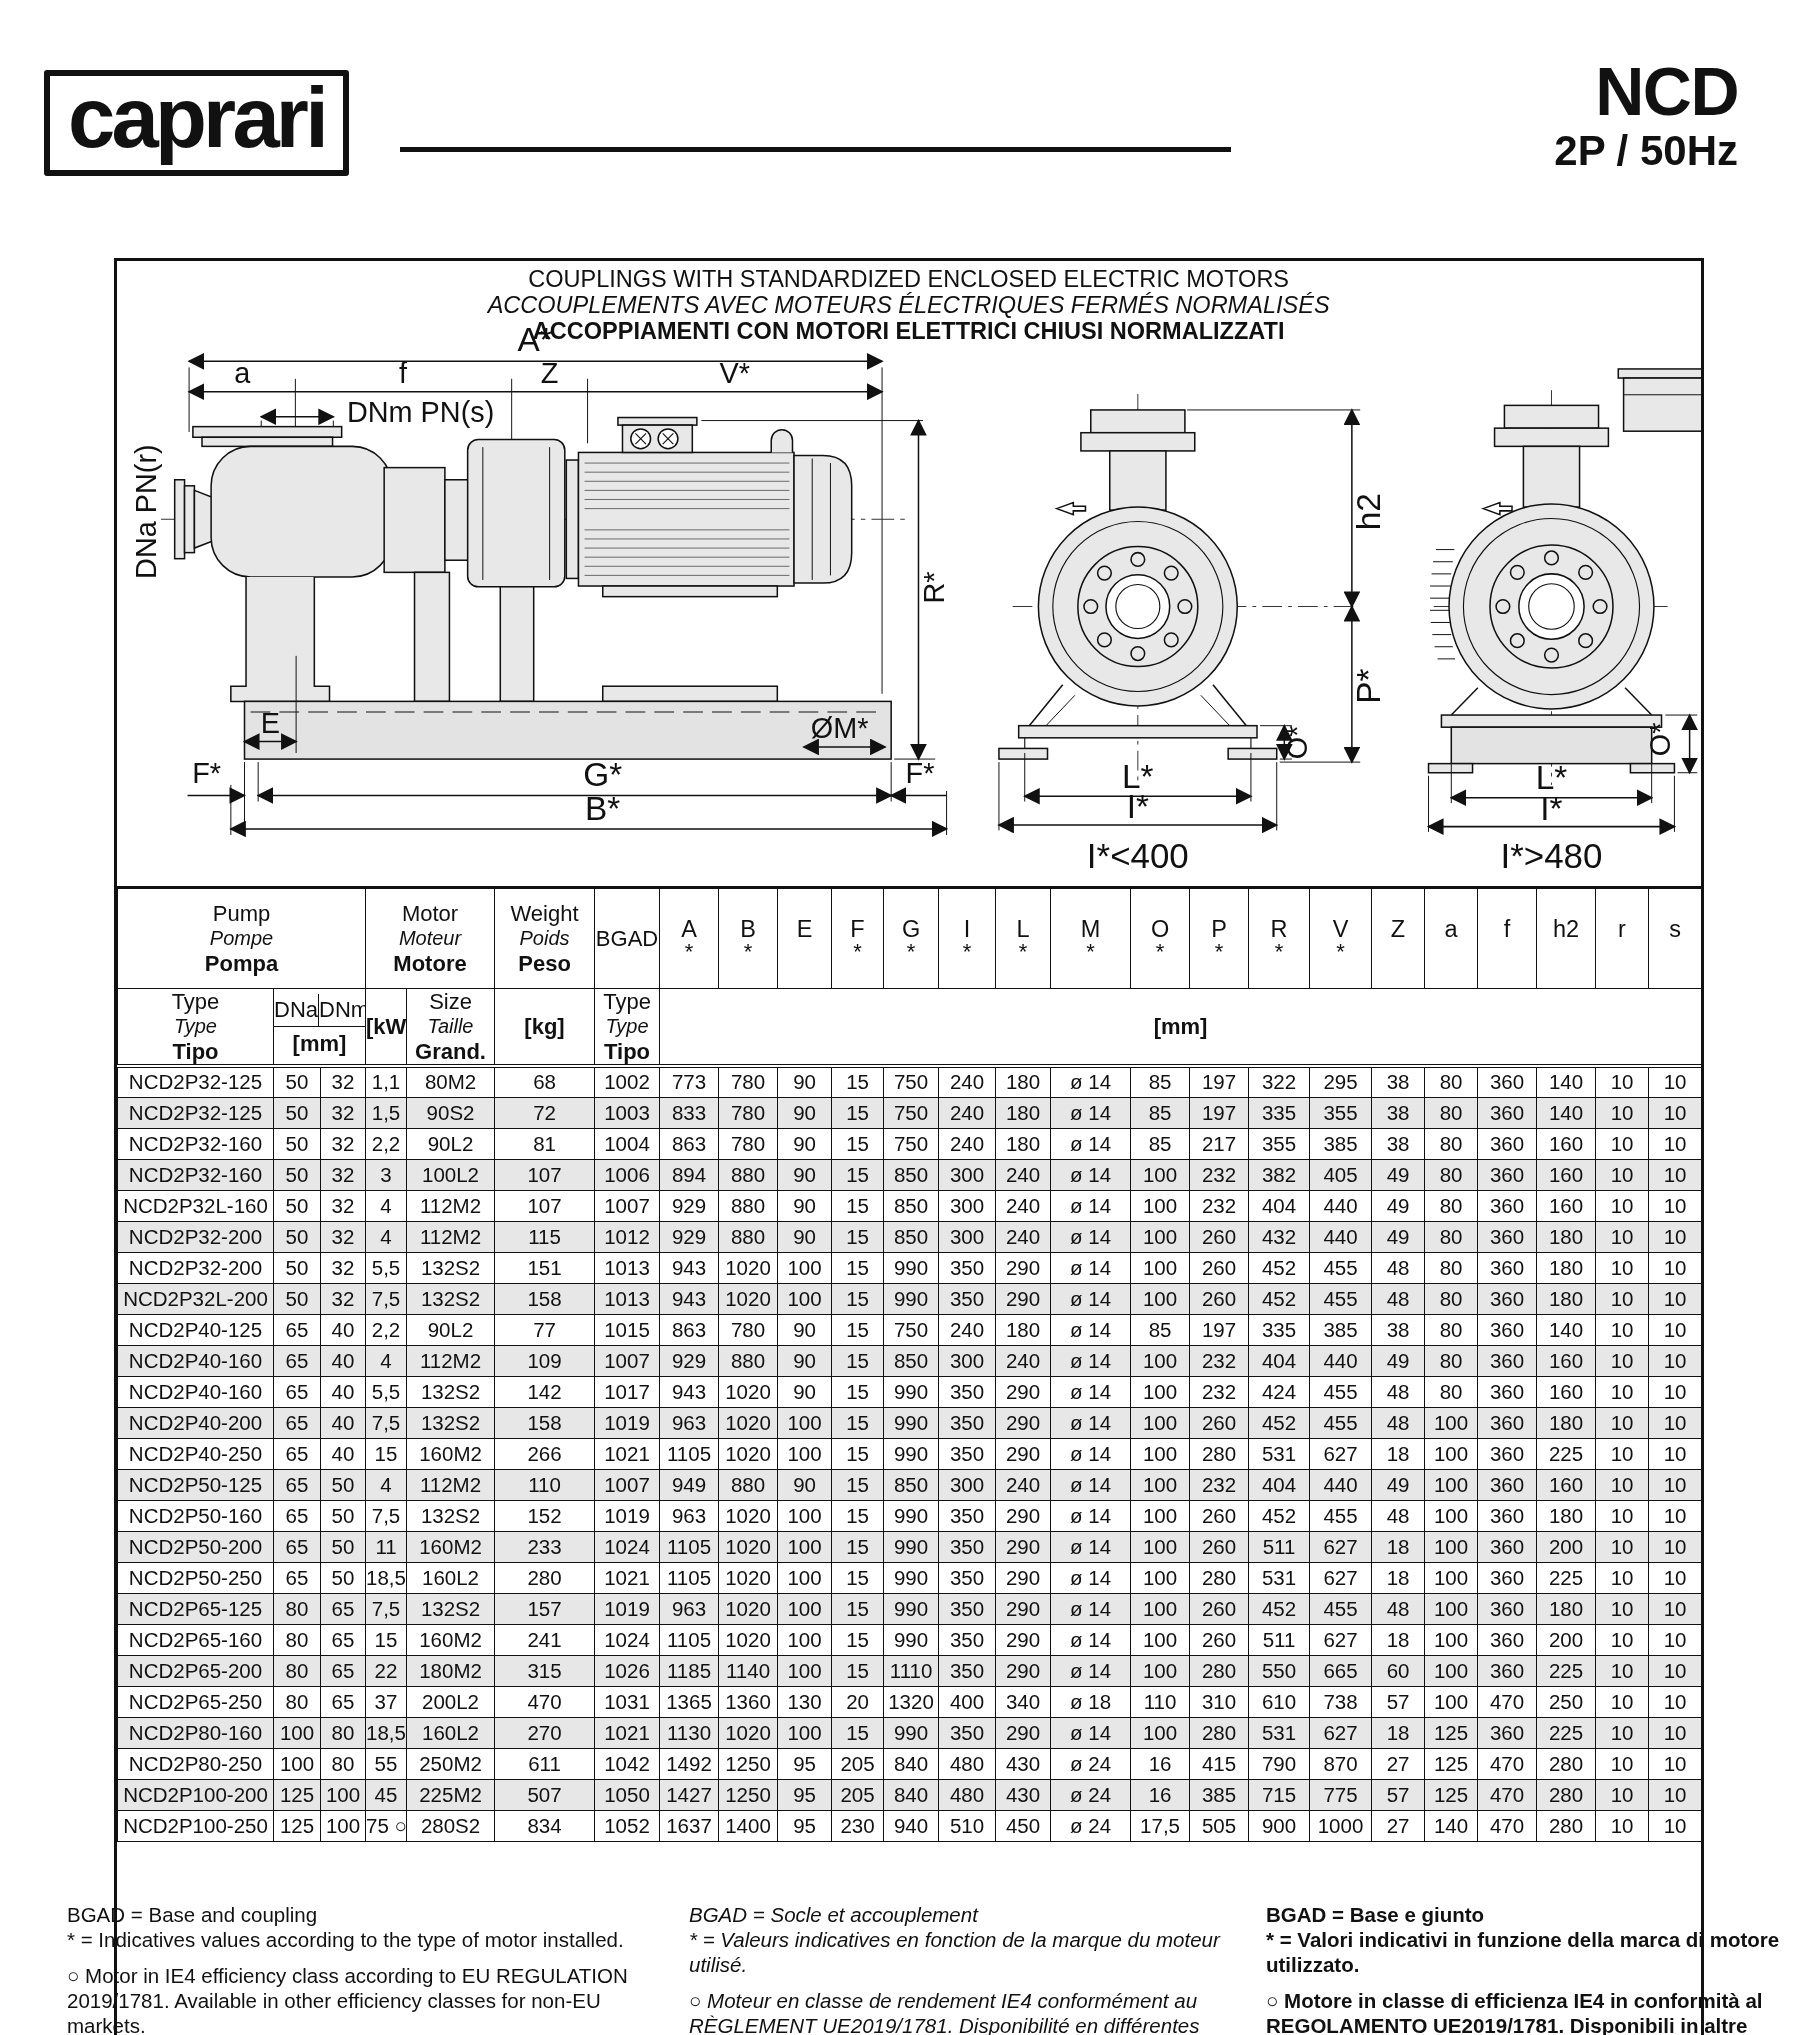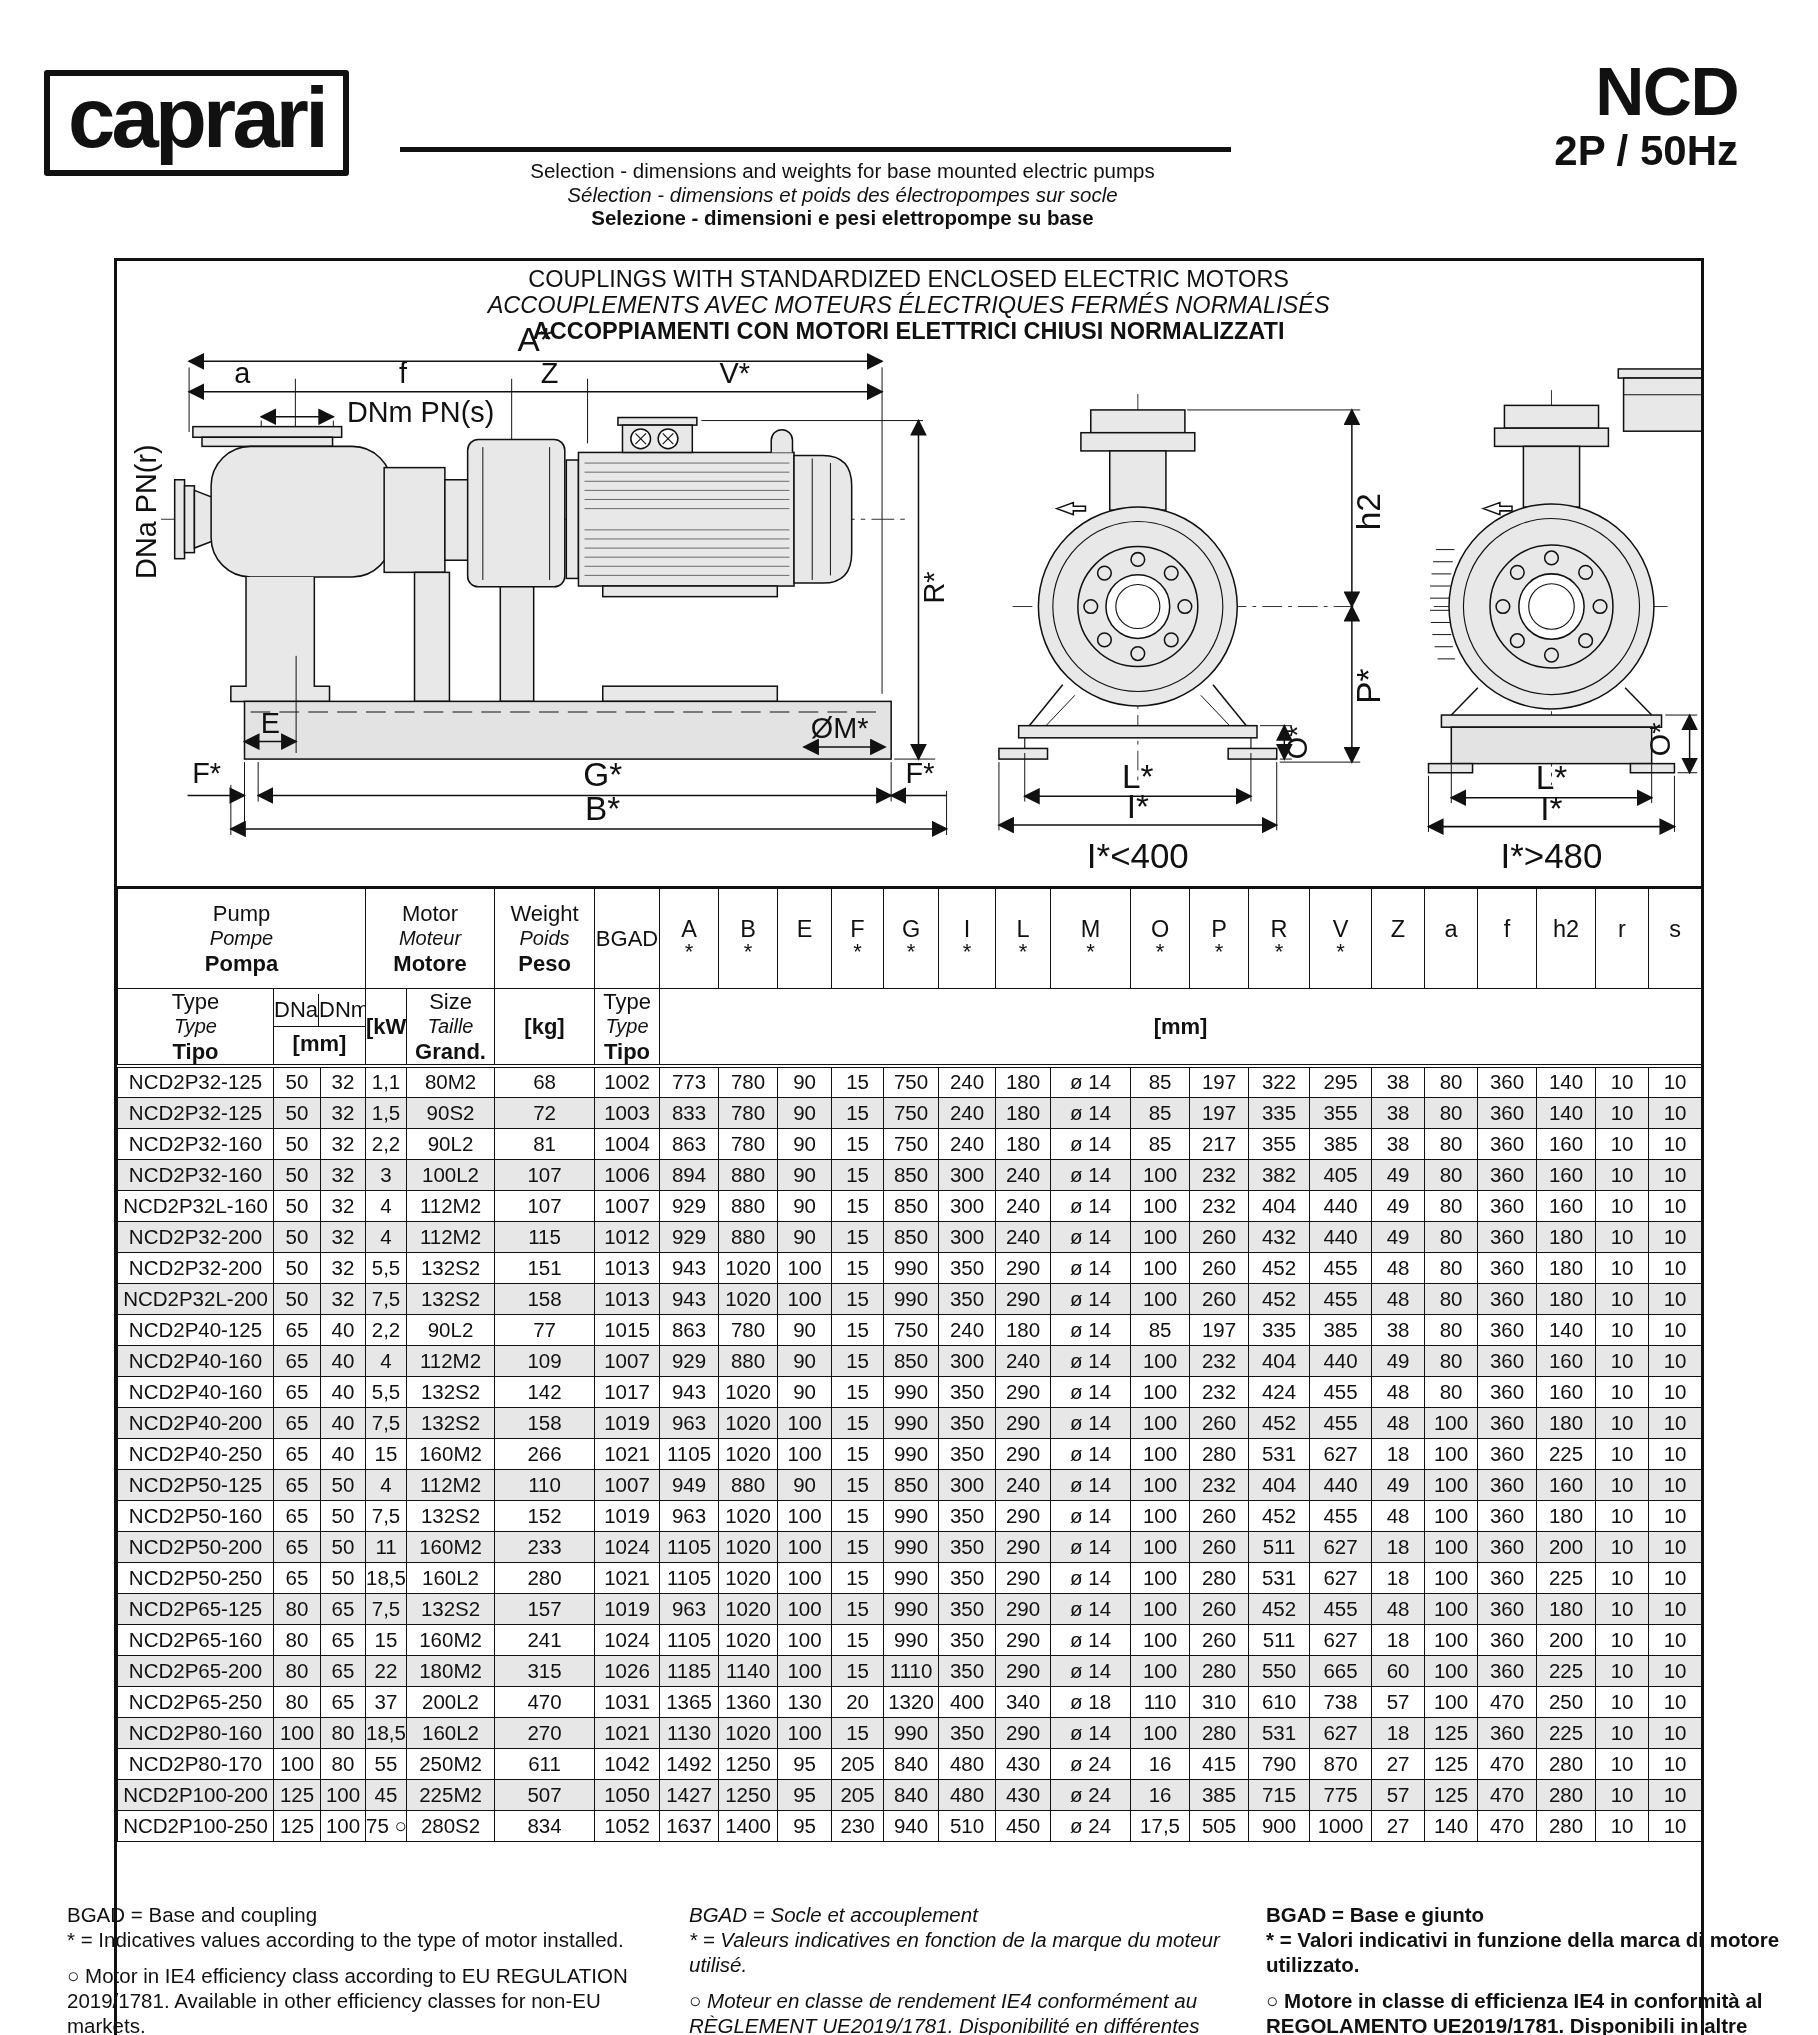--- a/index.html
+++ b/index.html
@@ -75,25 +75,20 @@
 </style>
 </head>
 <body>
 
 <div class="page">
 
   <div class="logo">
     <span>caprari</span>
   </div>
   <div class="header-rule"></div>
-  <div class="subtitle">
-    <div class="s-en">Selection - dimensions and weights for base mounted electric pumps</div>
-    <div class="s-fr">Sélection - dimensions et poids des électropompes sur socle</div>
-    <div class="s-it">Selezione - dimensioni e pesi elettropompe su base</div>
-  </div>
   <div class="series">
     <div class="name">NCD</div>
     <div class="speed">2P / 50Hz</div>
   </div>
 
   <div class="frame">
 
     <svg class="drawing" viewBox="0 0 2087 823">
       <defs>
         <marker id="ar" viewBox="0 0 10 10" refX="9" refY="5" markerWidth="11" markerHeight="11" orient="auto-start-reverse">
@@ -1075,21 +1070,21 @@
             <td>531</td>
             <td>627</td>
             <td>18</td>
             <td>125</td>
             <td>360</td>
             <td>225</td>
             <td>10</td>
             <td>10</td>
           </tr>
           <tr>
-            <td>NCD2P80-170</td>
+            <td>NCD2P80-250</td>
             <td>100</td>
             <td>80</td>
             <td>55</td>
             <td>250M2</td>
             <td>611</td>
             <td>1042</td>
             <td>1492</td>
             <td>1250</td>
             <td>95</td>
             <td>205</td>

